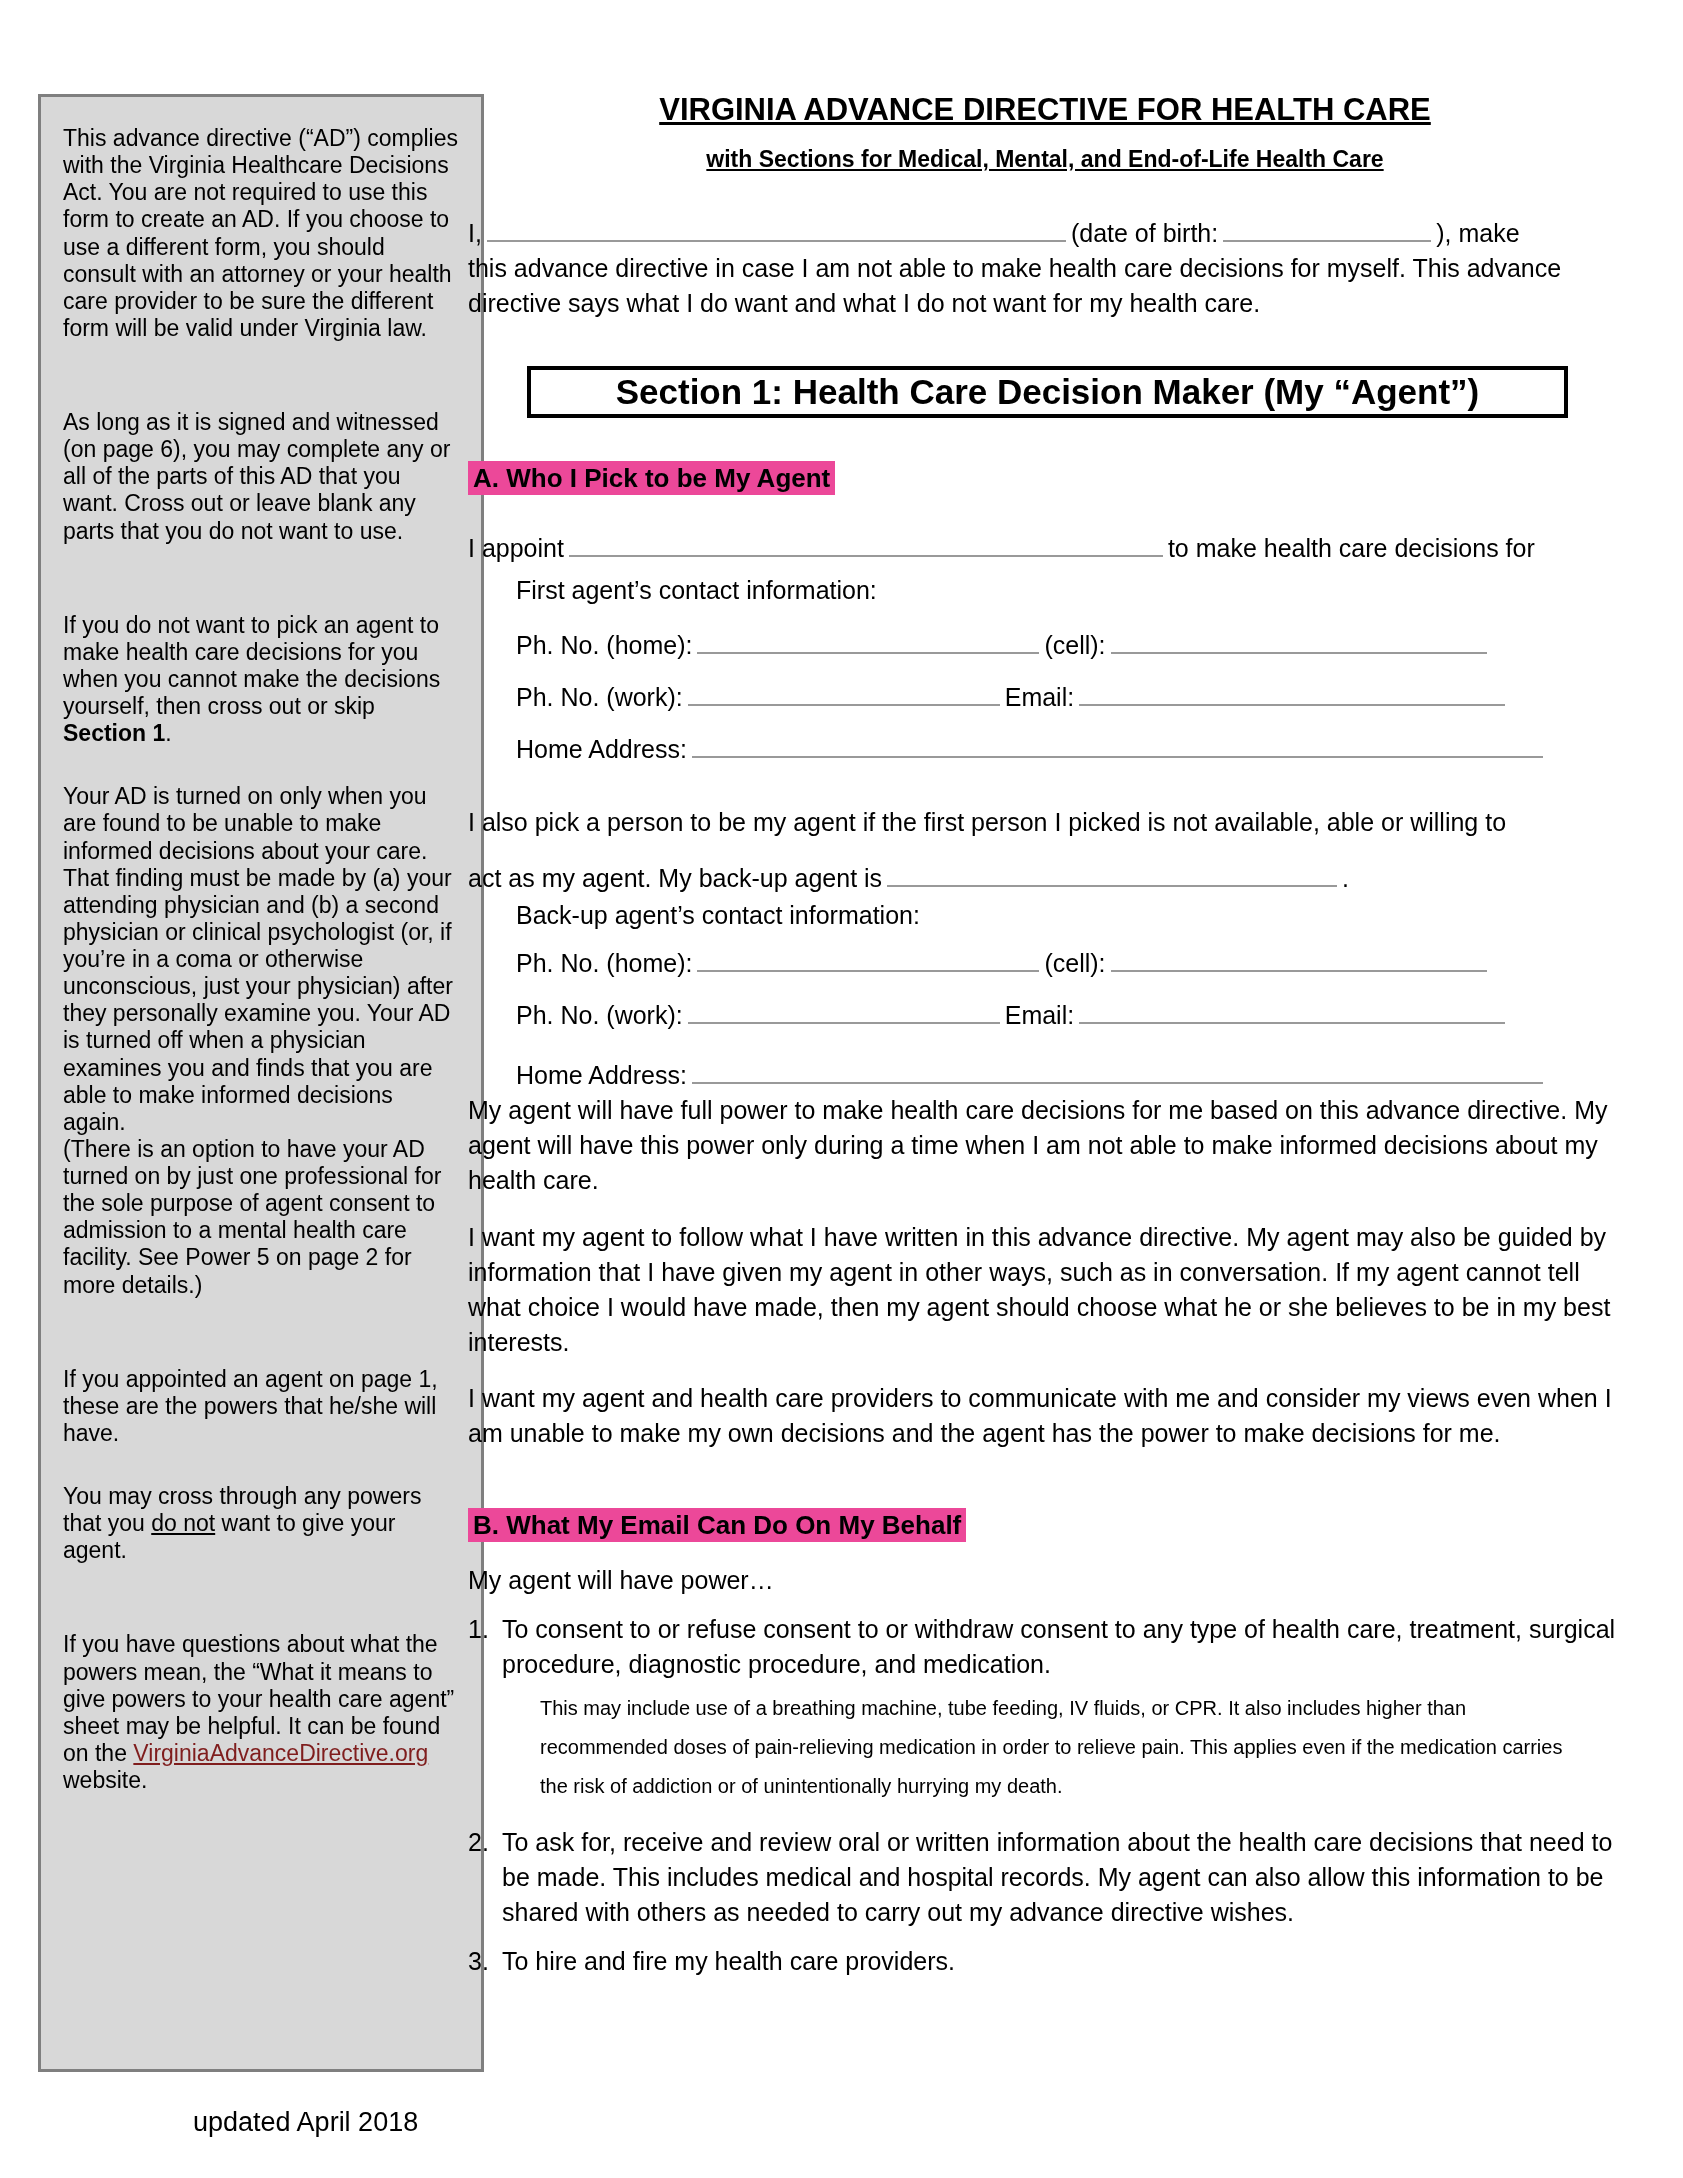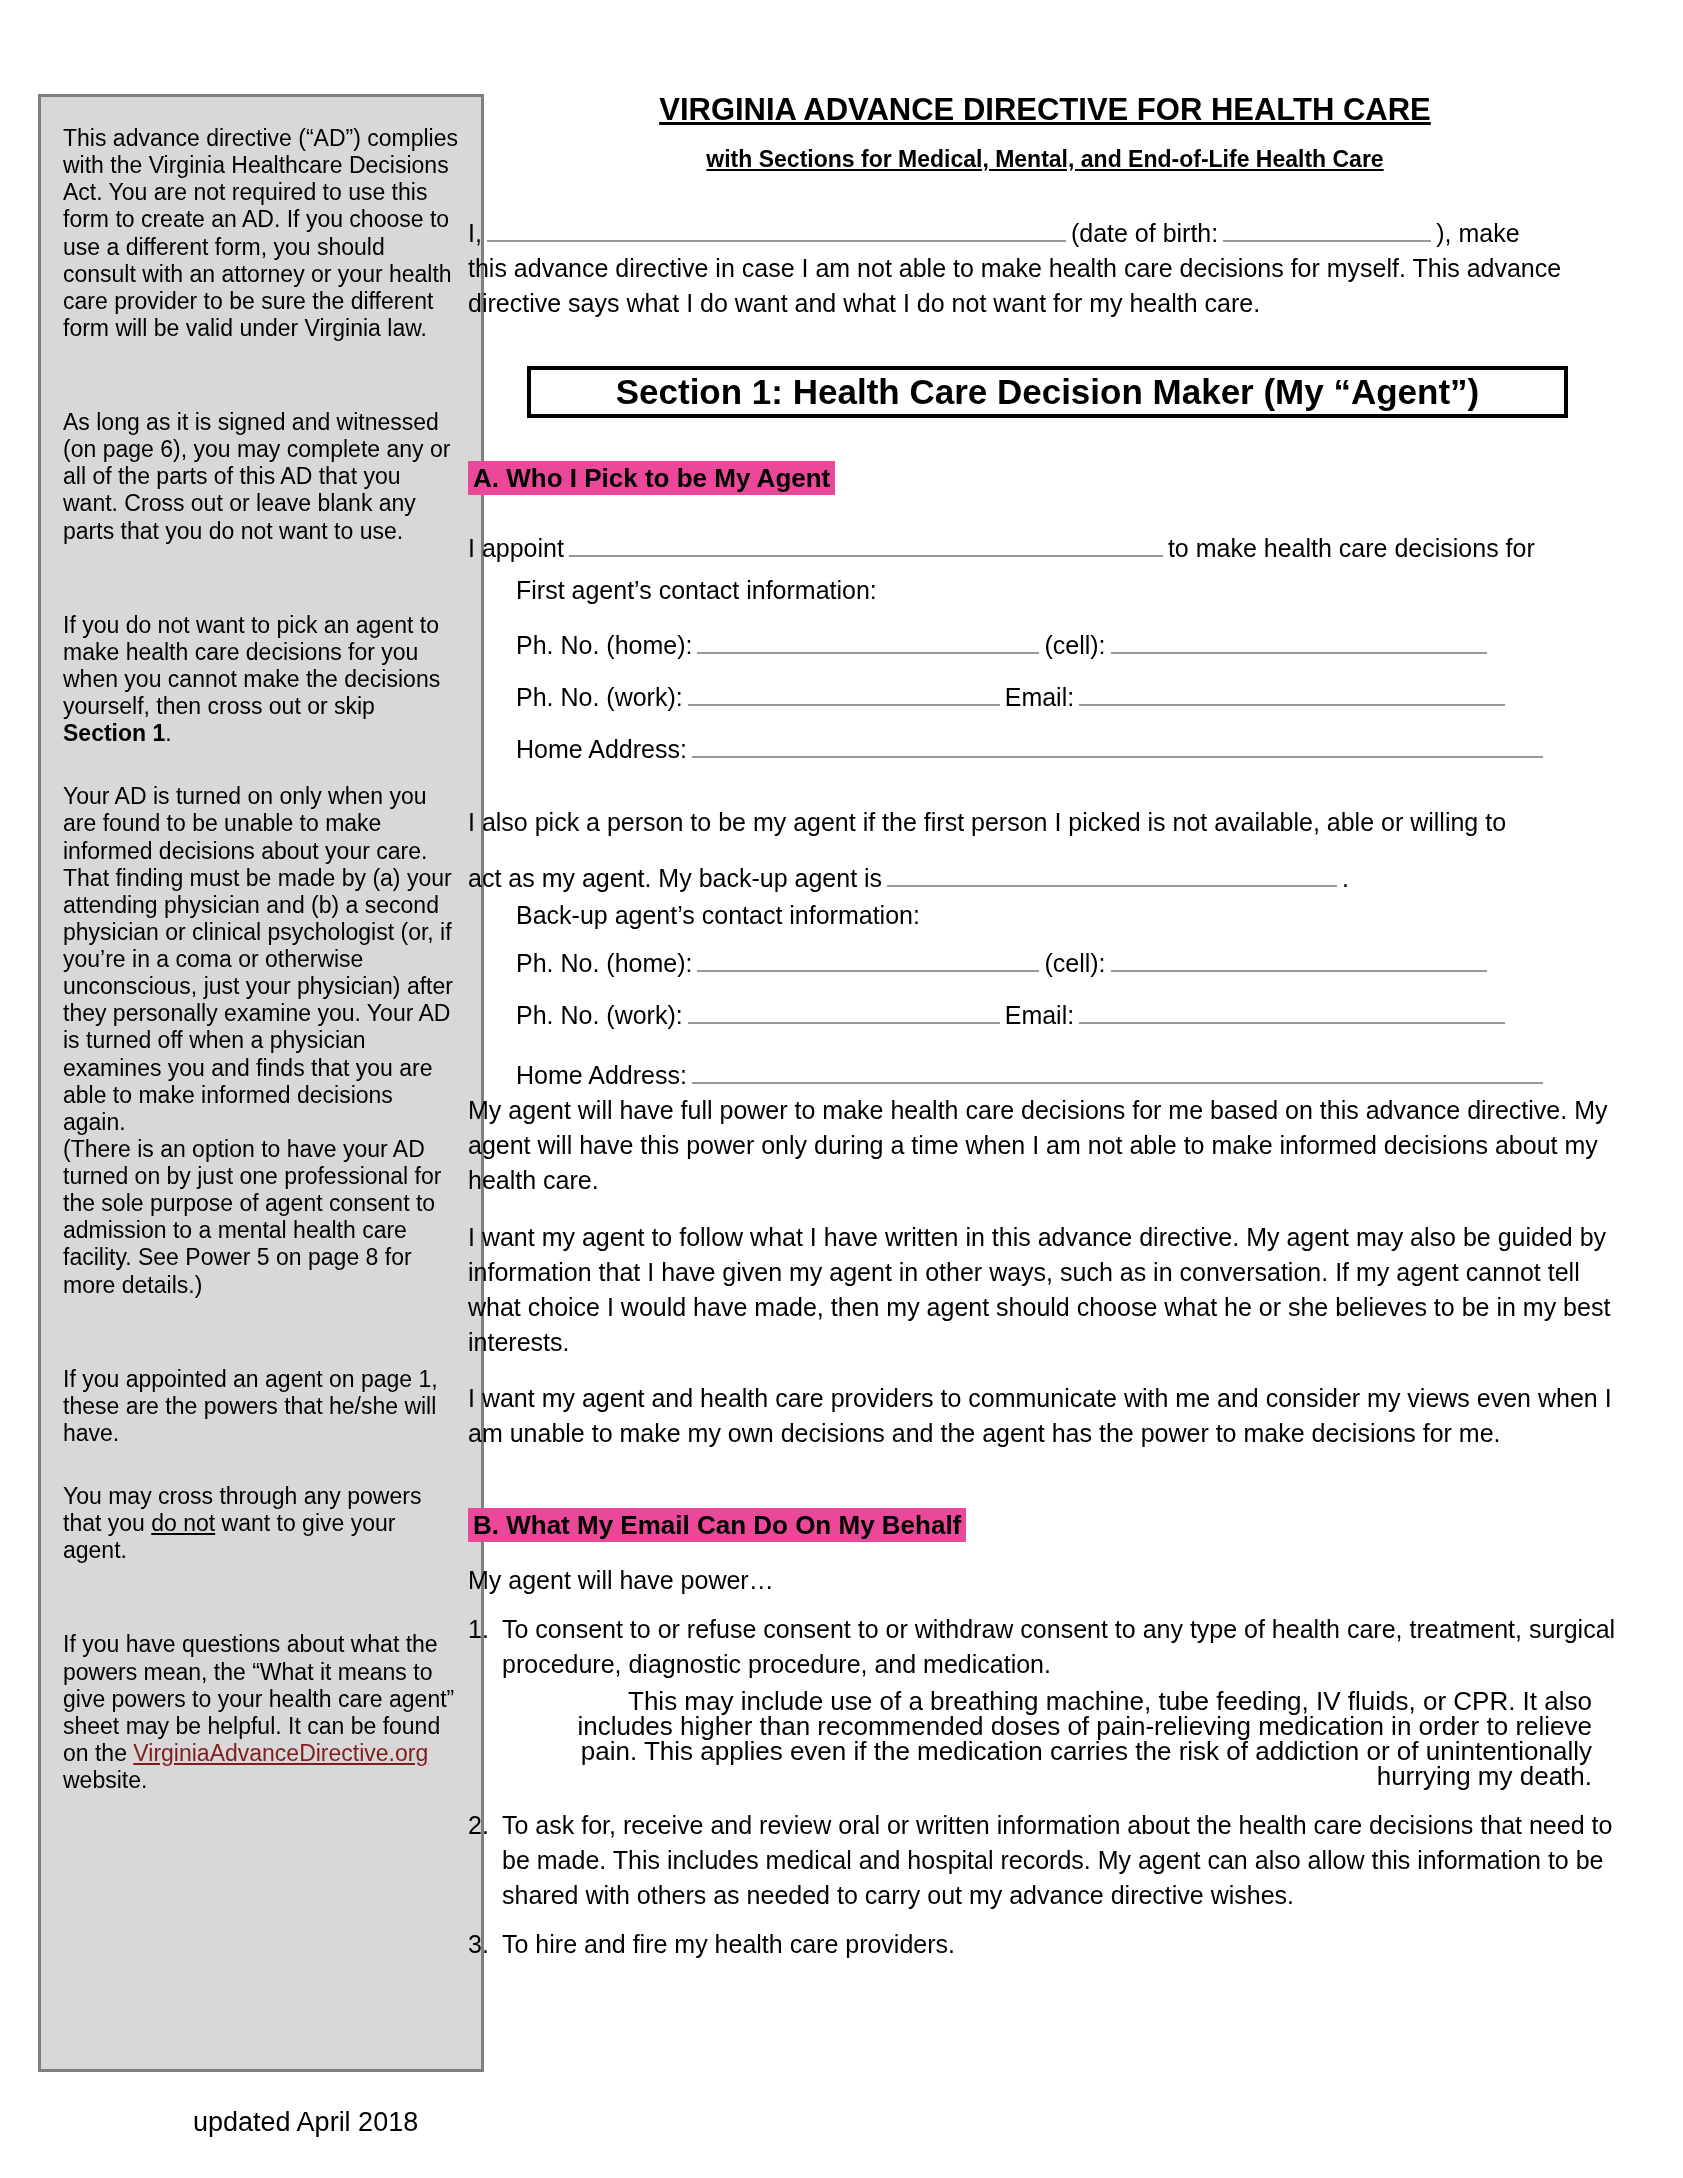--- a/index.html
+++ b/index.html
@@ -73,21 +73,21 @@
   .para-follow     { margin-top:22px; }
   .para-communicate{ margin-top:21px; }
 
   .power-intro { margin-top:20px; }
   .power { display:flex; margin-top:19px; }
   .power.p1 { margin-top:14px; }
   .power.p3 { margin-top:14px; }
   .power .pnum { width:34px; flex:0 0 34px; }
   .power .ptext { flex:1; }
   .power-note {
-    margin:7px 30px 0 72px; font-size:26px; line-height:25px;text-align:right;
+    margin:7px 30px 0 72px; font-size:20px; line-height:39px;
   }
 
   .footer-note {
     position:absolute; left:193px; top:2107px; font-size:27px;
   }
 </style>
 </head>
 <body>
 
 <div class="page">
@@ -97,21 +97,21 @@
       <span>This advance directive (“AD”) complies with the Virginia Healthcare Decisions Act.  You are not required to use this form to create an AD.  If you choose to use a different form, you should consult with an attorney or your health care provider to be sure the different form will be valid under Virginia law.</span>
     </p>
     <p>
       <span>As long as it is signed and witnessed (on page 6), you may complete any or all of the parts of this AD that you want. Cross out or leave blank any parts that you do not want to use.</span>
     </p>
     <p class="tight">
       <span>If you do not want to pick an agent to make health care decisions for you when you cannot make the decisions yourself, then cross out or skip </span><span class="bold">Section 1</span><span>.</span>
     </p>
     <p>
       <span>Your AD is turned on only when you are found to be unable to make informed decisions about your care. That finding must be made by (a) your attending physician and (b) a second physician or clinical psychologist (or, if you’re in a coma or otherwise unconscious, just your physician) after they personally examine you. Your AD is turned off when a physician examines you and finds that you are able to make informed decisions again.</span>
-      <span class="blockpart">(There is an option to have your AD turned on by just one professional for the sole purpose of agent consent to admission to a mental health care facility. See Power 5 on page 8 for more details.)</span>
+      <span class="blockpart">(There is an option to have your AD turned on by just one professional for the sole purpose of agent consent to admission to a mental health care facility. See Power 5 on page 2 for more details.)</span>
     </p>
     <p class="tight">
       <span>If you appointed an agent on page 1, these are the powers that he/she will have.</span>
     </p>
     <p>
       <span>You may cross through any powers that you </span><span class="und">do not</span><span> want to give your agent.</span>
     </p>
     <p>
       <span>If you have questions about what the powers mean, the “What it means to give powers to your health care agent” sheet may be helpful. It can be found on the </span><span class="link">VirginiaAdvanceDirective.org</span><span> website.</span>
     </p>

